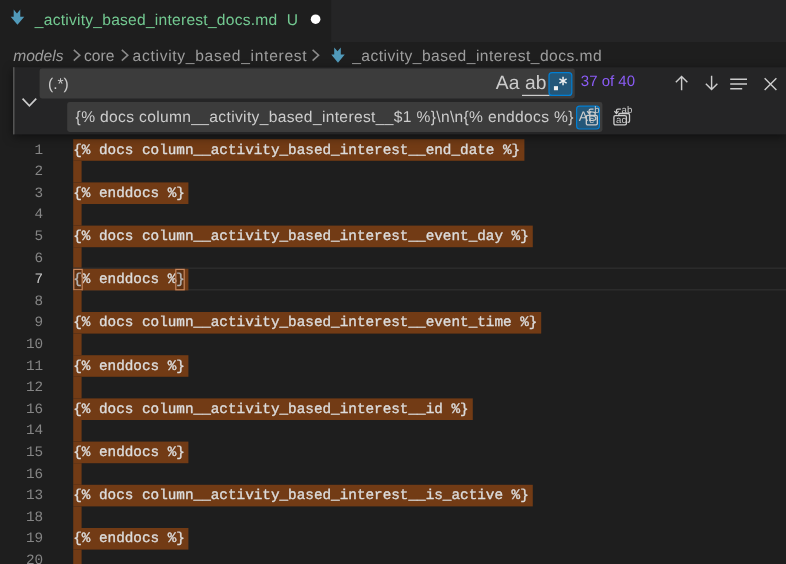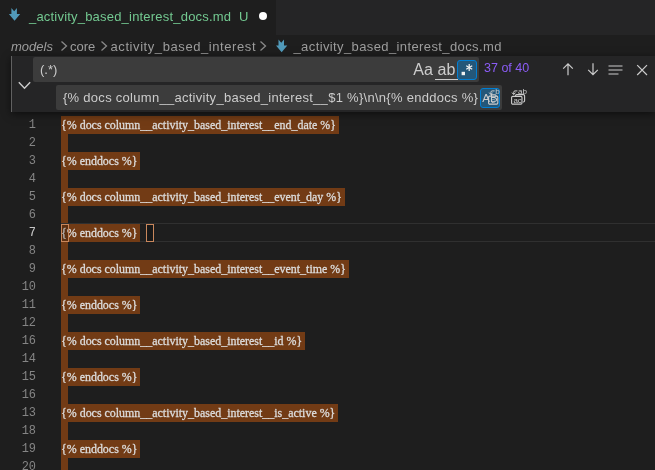--- a/index.html
+++ b/index.html
@@ -25,21 +25,21 @@
   .finputtext { position:absolute; left:7px; top:0; }
   .fopt { position:absolute; width:20px; height:20px; top:3px; border-radius:3px;
           color:#cccccc; font-size:16px; text-align:center; line-height:20px; }
   .fopt.on { background:#245779; border:1px solid #007fd4; line-height:18px; }
   #matches { position:absolute; left:472px; top:0; height:25px; line-height:25px; font-size:12.5px; color:#8b5cf6; }
   svg.ic { position:absolute; }
   
   #code { position:absolute; left:0; top:0; width:655px; height:470px; }
   .ln  { position:absolute; width:36px; text-align:right; font-family:"Liberation Mono",monospace;
          font-size:11.94px; line-height:18px; color:#858585; }
-  .cl  { position:absolute; left:61px; font-family:Liberation Serif, serif; font-size:11.94px;
+  .cl  { position:absolute; left:61px; font-family:Liberation Mono, monospace; font-size:11.94px;
          line-height:18px; height:18px; color:#dcdcdc; white-space:pre;text-align:right; -webkit-text-stroke:0.3px #dcdcdc; }
   .hl  { display:inline-block; background:#723b15; padding:0 3px 0 0; height:18px; line-height:18px; }
   .stub{ position:absolute; left:61px; width:7px; height:18px; background:#723b15; }
 </style>
 </head>
 <body>
 <div id="app">
 
   <div id="code">
       <div class="ln" style="top:116px;color:#858585">1</div>

